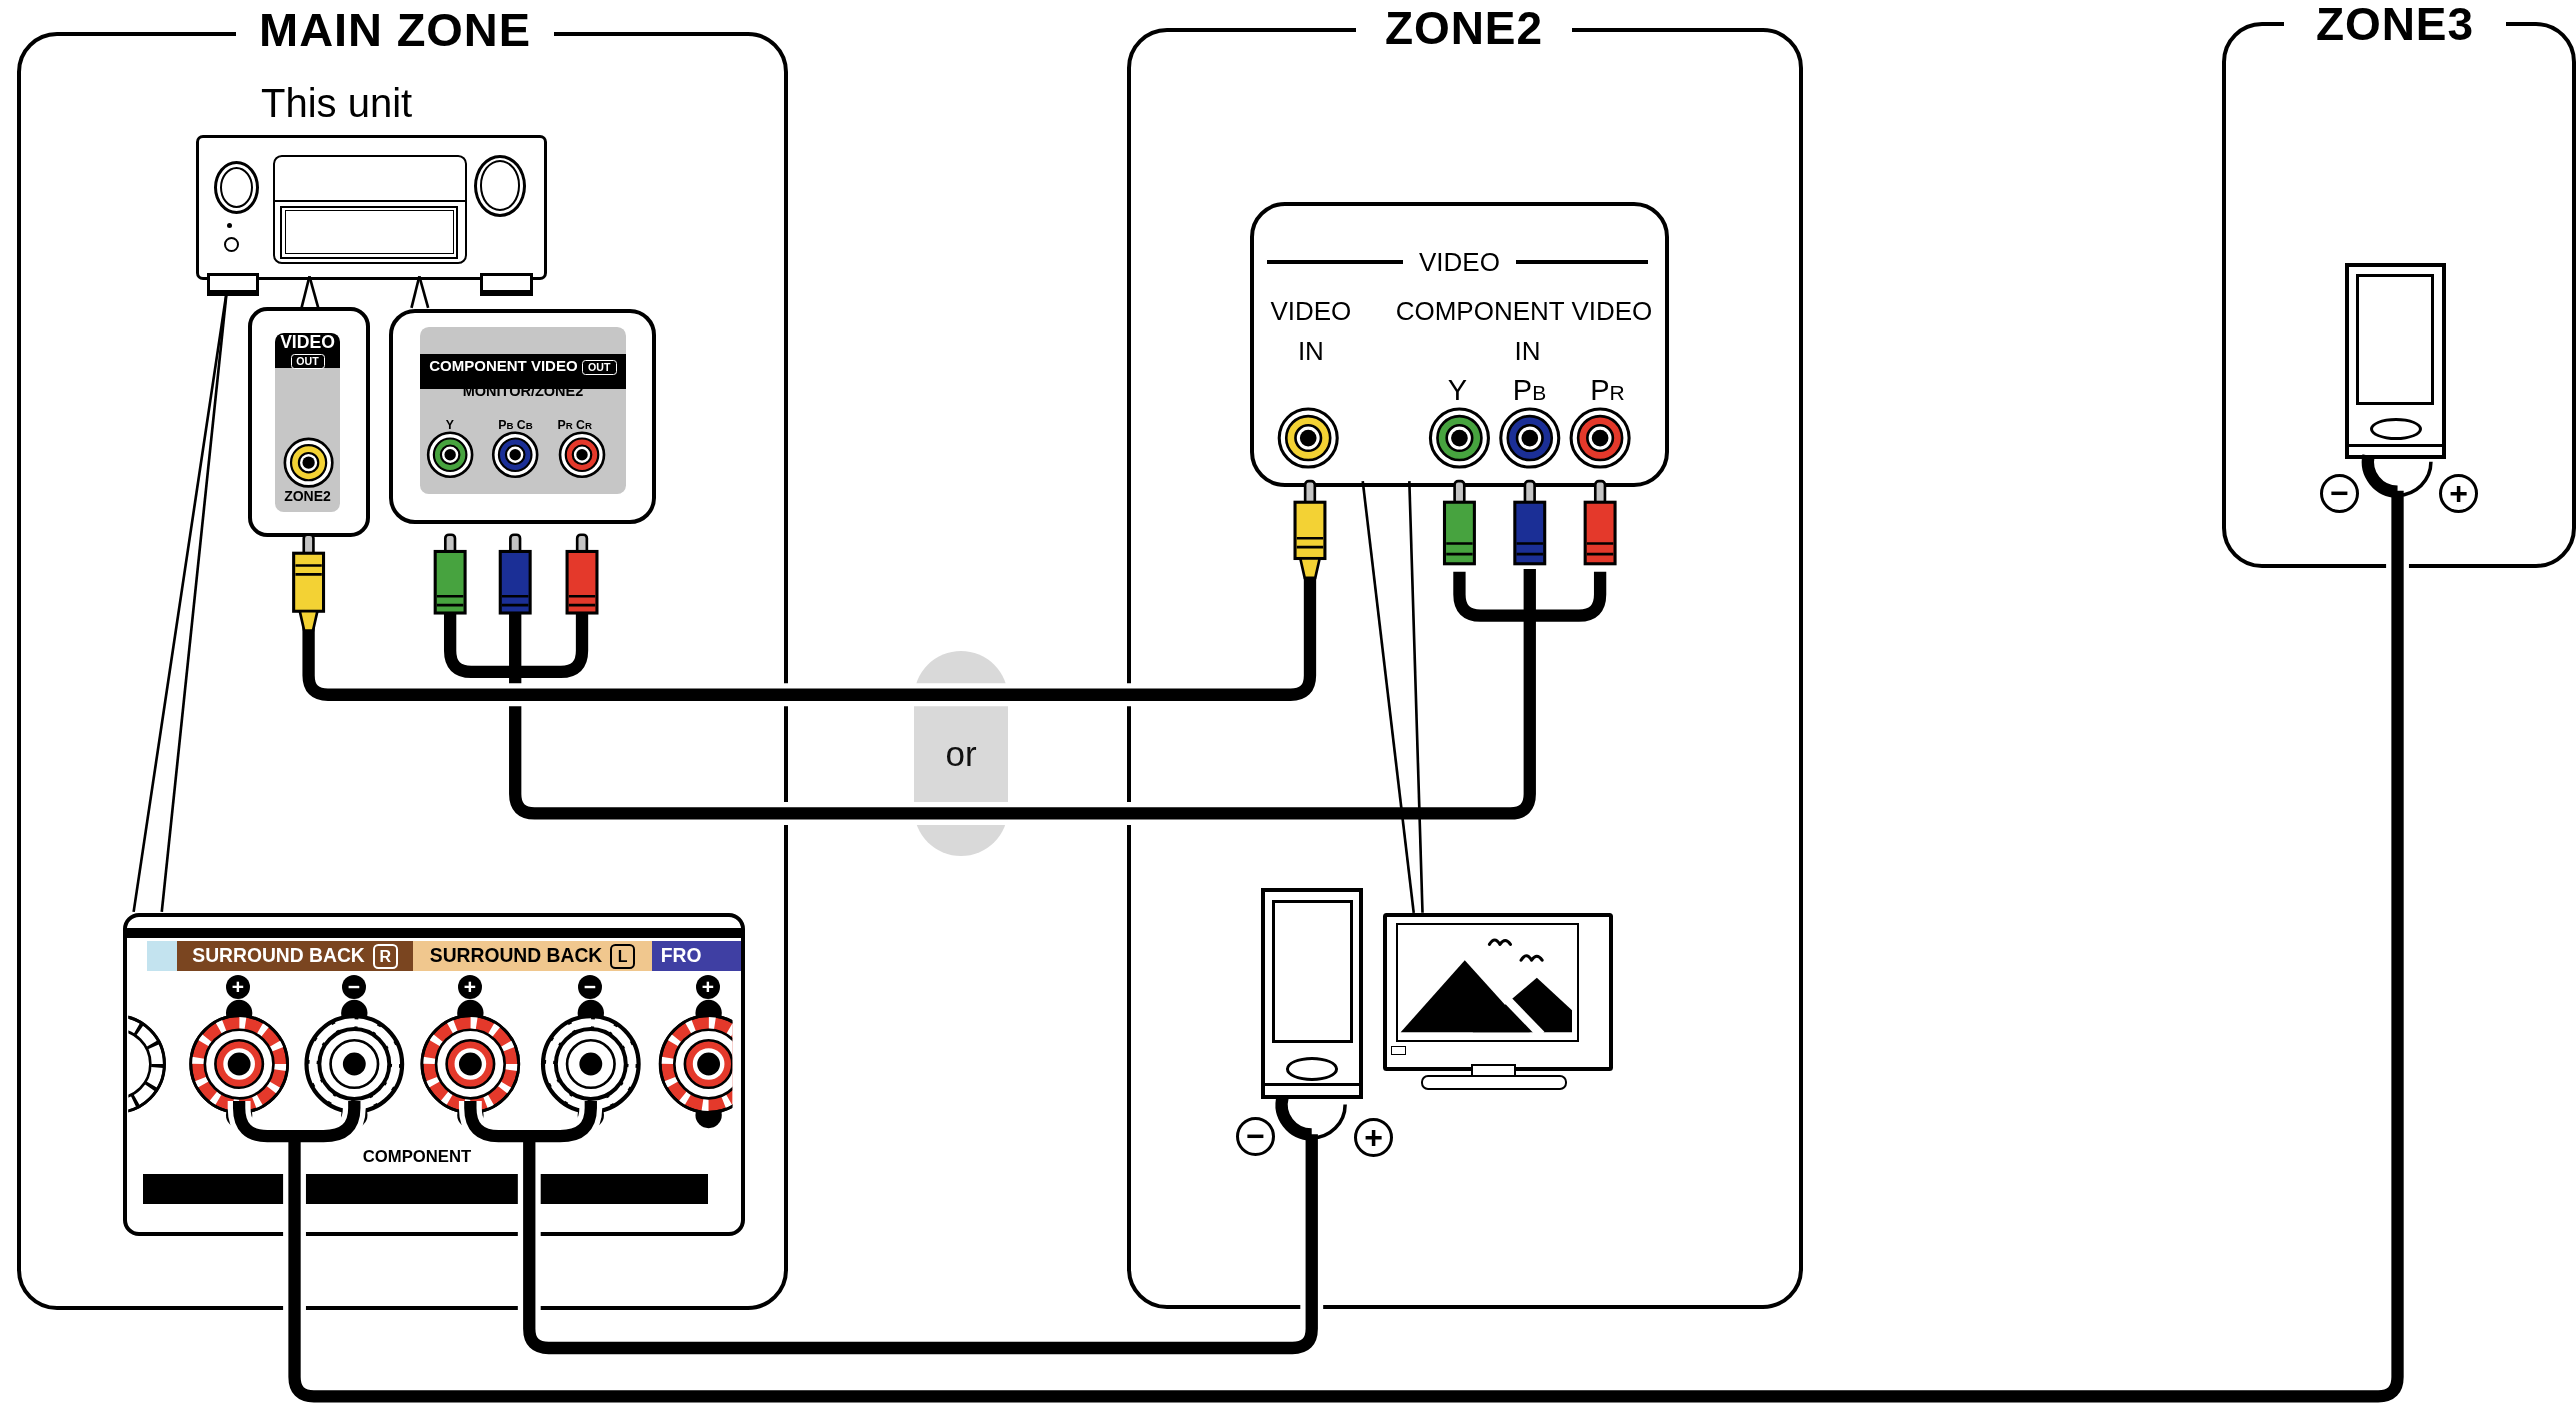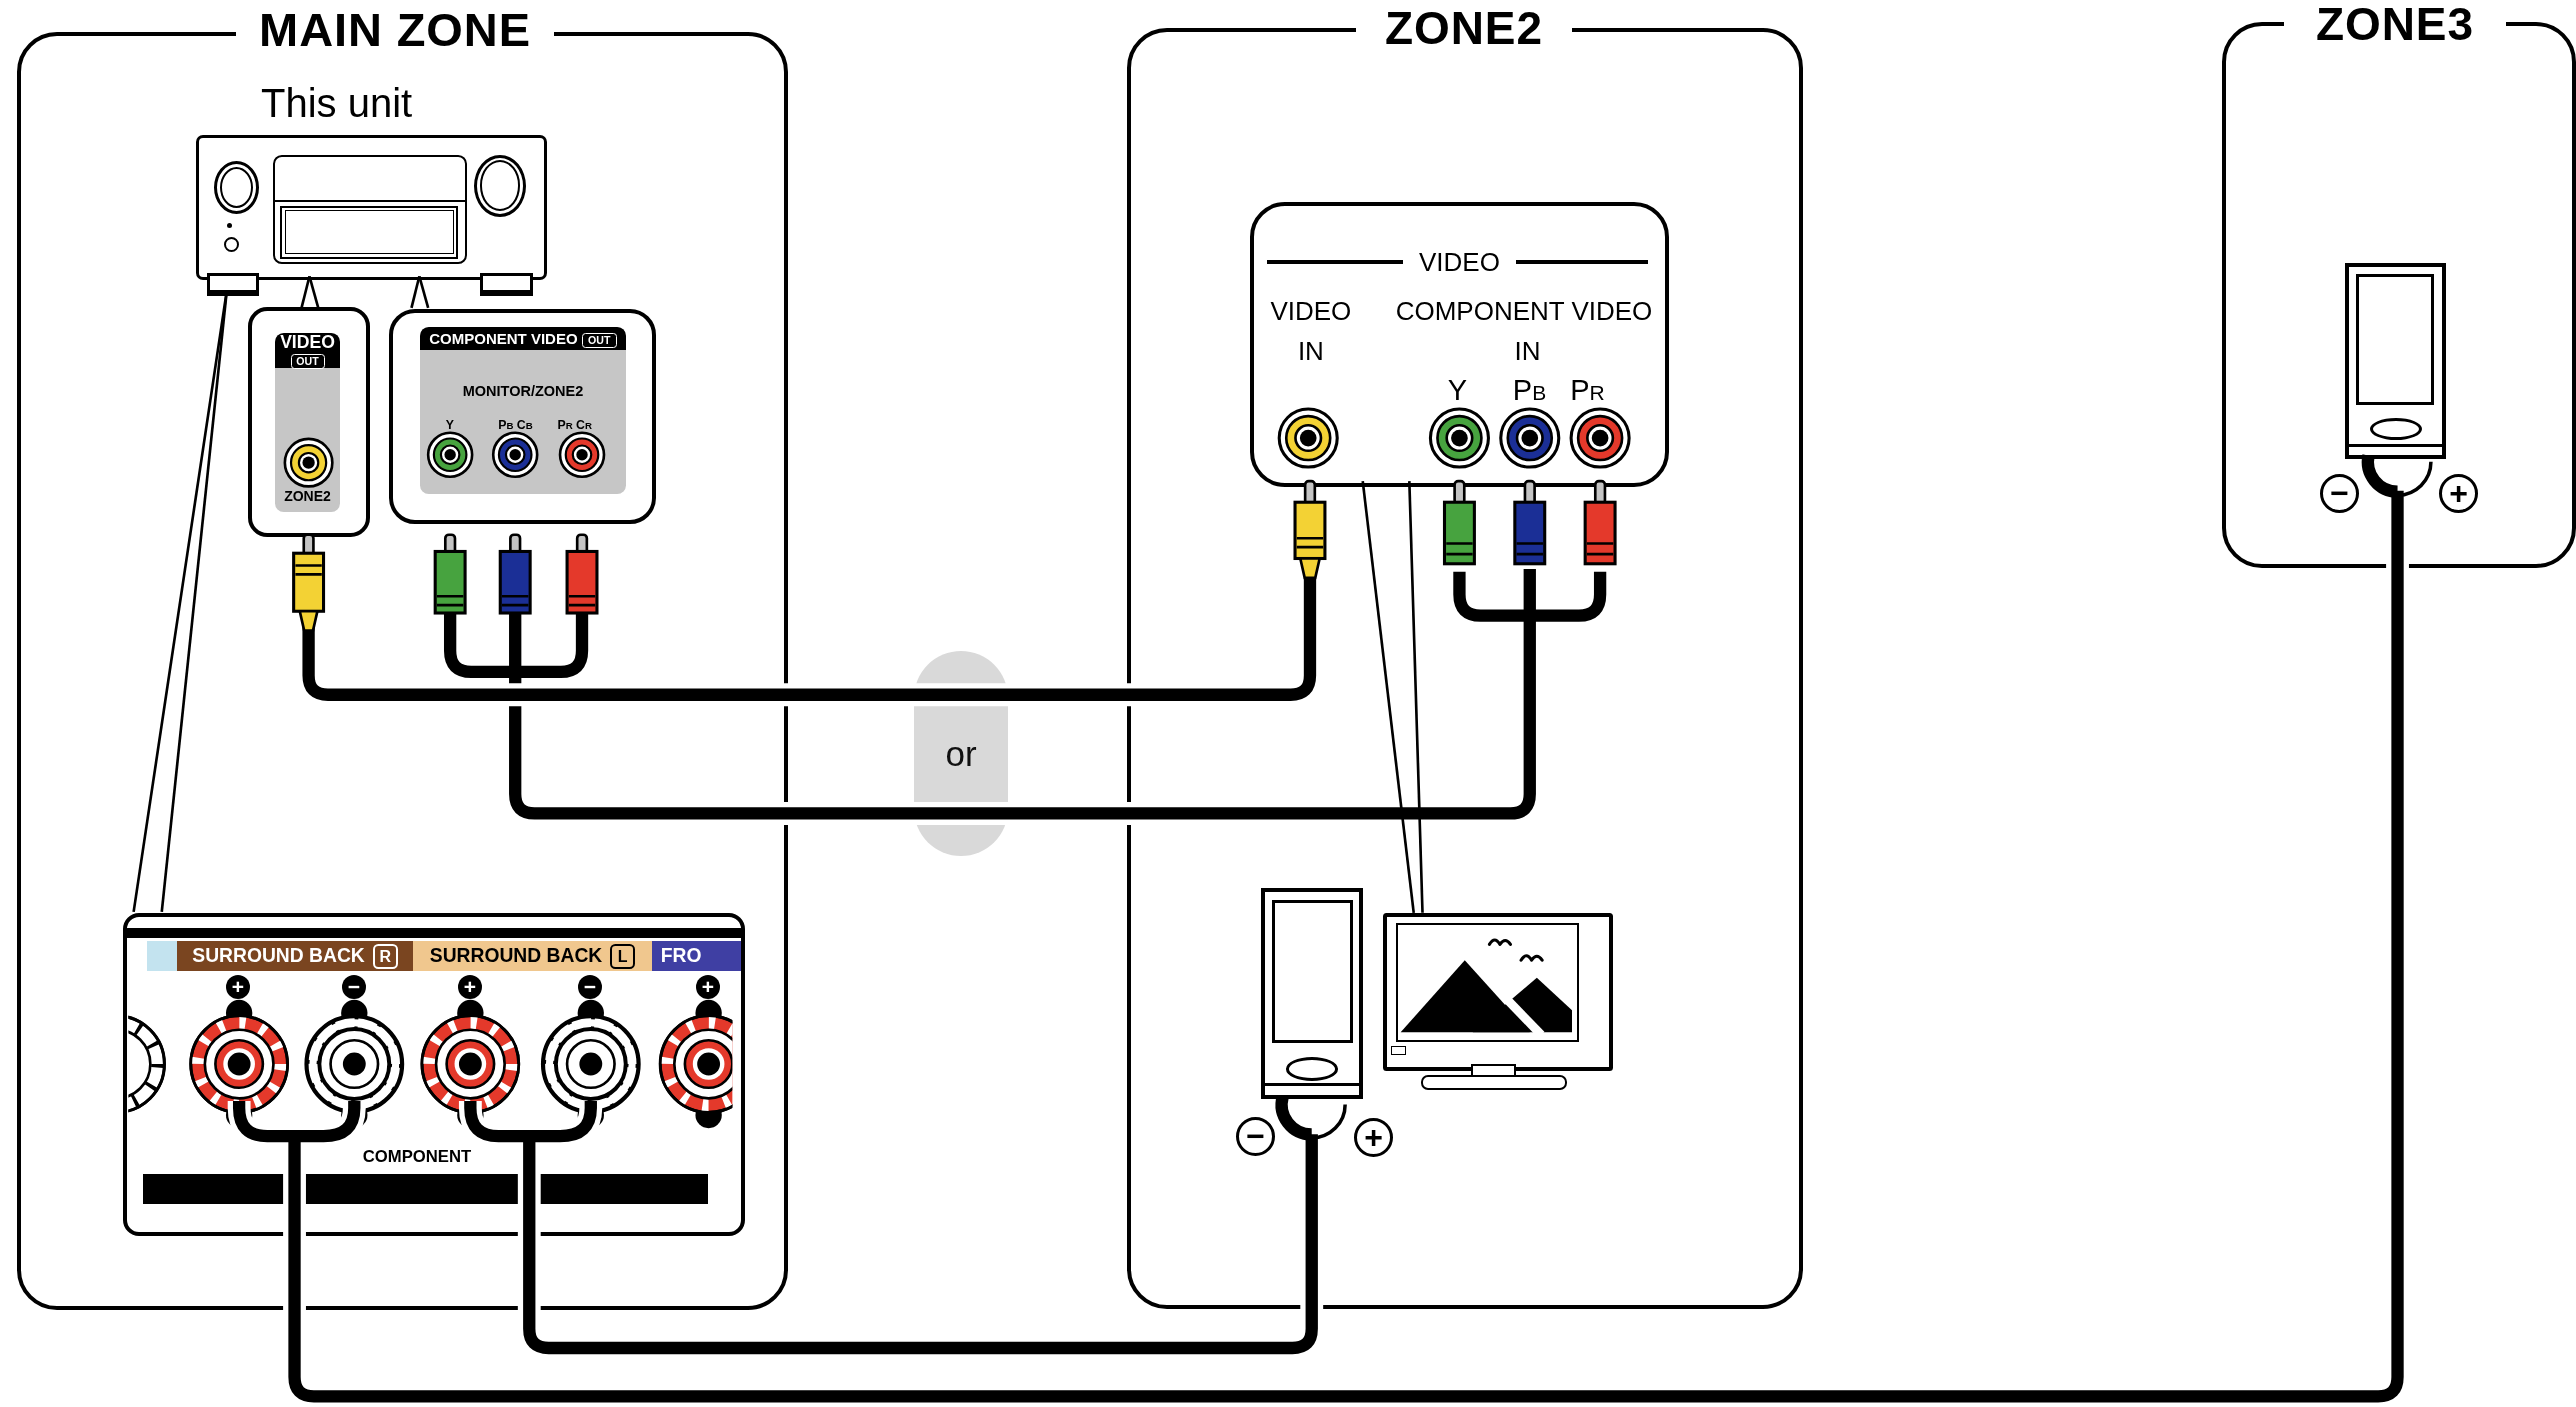--- a/index.html
+++ b/index.html
@@ -110,21 +110,21 @@
       <div class="card-header" style="height:35px;font-size:17.6px;line-height:19.3px;">
         <span>VIDEO</span><br>
         <span class="out-badge" style="width:32px;height:13px;font-size:10.6px;line-height:13px;margin-top:-2.6px;">OUT</span>
       </div>
       <div class="abs" style="left:0;top:155px;width:100%;text-align:center;font-weight:700;font-size:14px;">ZONE2</div>
     </div>
   </div>
 
   <div class="jack-panel" style="left:389px;top:309px;width:259px;height:207px;border-radius:26px;">
     <div class="gray-card" style="left:27px;top:14px;width:206px;height:167px;">
-      <div class="card-header" style="height:23px;font-size:15px;line-height:24px;">
+      <div class="card-header" style="height:35px;font-size:15px;line-height:24px;margin-top:27px;">
         <span>COMPONENT VIDEO</span>
         <span class="out-badge" style="width:33px;height:13px;font-size:10.6px;line-height:13px;">OUT</span>
       </div>
       <div class="abs" style="left:0;top:56px;width:100%;text-align:center;font-weight:700;font-size:14.5px;">MONITOR/ZONE2</div>
       <div class="abs" style="left:12.3px;top:91px;width:35px;text-align:center;font-weight:700;font-size:12.3px;"><span>Y</span></div>
       <div class="abs" style="left:69px;top:91px;width:53px;text-align:center;font-weight:700;font-size:12.3px;"><span>P</span><span class="subcap2">B</span> <span>C</span><span class="subcap2">B</span></div>
       <div class="abs" style="left:119px;top:91px;width:53px;text-align:right;font-weight:700;font-size:12.3px;"><span>P</span><span class="subcap2">R</span> <span>C</span><span class="subcap2">R</span></div>
     </div>
   </div>
 
@@ -154,21 +154,21 @@
   <div id="z2panel">
     <div class="z2head">VIDEO</div>
     <div class="z2line" style="left:13px;width:136px;"></div>
     <div class="z2line" style="left:262px;width:132px;"></div>
     <div class="z2label" style="left:11.4px;width:91px;top:90px;">VIDEO</div>
     <div class="z2label" style="left:11.4px;width:91px;top:130px;">IN</div>
     <div class="z2label" style="left:132px;width:276px;top:90px;">COMPONENT VIDEO</div>
     <div class="z2label" style="left:247px;width:53px;top:130px;">IN</div>
     <div class="z2jacklbl" style="left:186px;width:35px;top:168px;"><span>Y</span></div>
     <div class="z2jacklbl" style="left:249px;width:53px;top:168px;"><span>P</span><span class="subcap">B</span></div>
-    <div class="z2jacklbl" style="left:307px;width:53px;top:168px;"><span>P</span><span class="subcap">R</span></div>
+    <div class="z2jacklbl" style="left:327px;width:53px;top:168px;"><span>P</span><span class="subcap">R</span></div>
   </div>
 
   <div id="or-pill">
     <span>or</span>
   </div>
 
   <div class="speaker" style="left:1261px;top:888px;width:94px;height:203px;">
     <div class="spk-screen" style="left:7px;top:8px;width:75px;height:137px;"></div>
     <div class="spk-oval" style="left:21px;top:165px;width:46px;height:17.6px;"></div>
     <div class="spk-band" style="bottom:8.8px;"></div>

